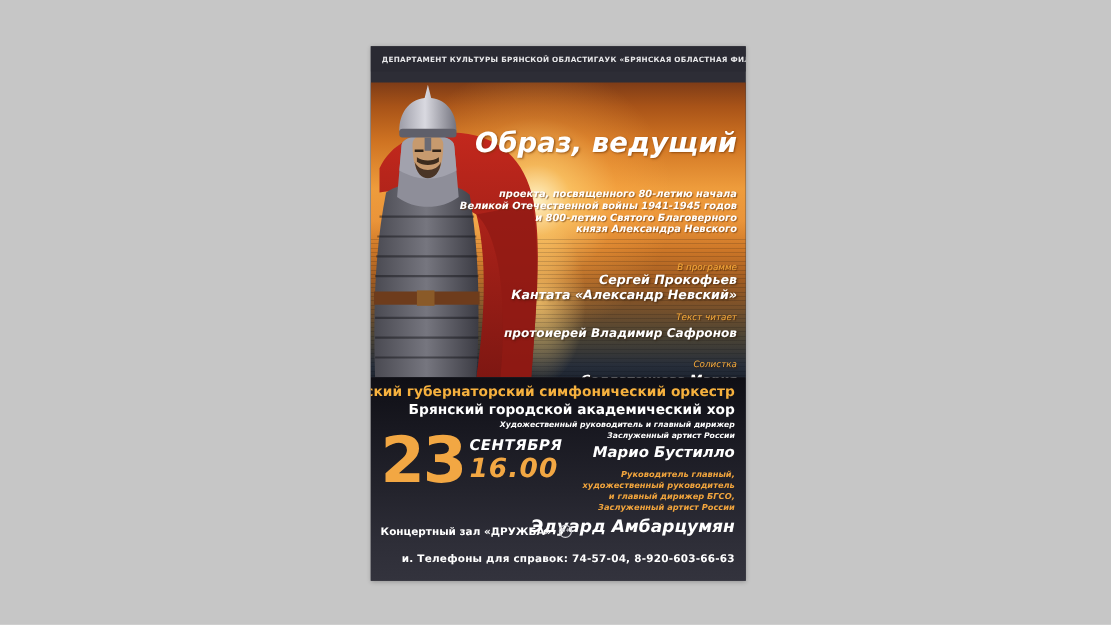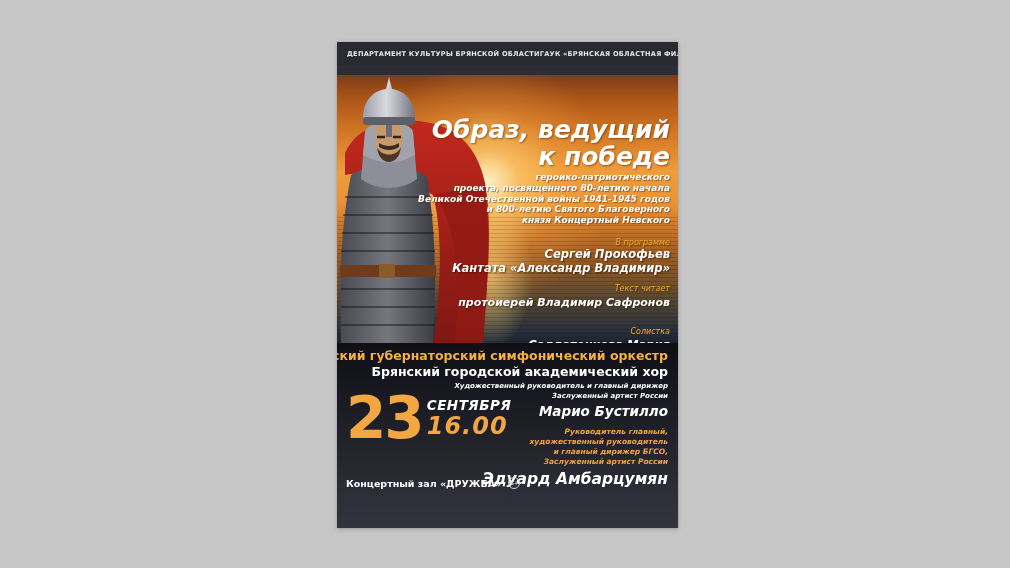--- a/index.html
+++ b/index.html
@@ -146,35 +146,33 @@
         <path d="M40,62 L48,62 M56,62 L64,62" stroke="#2e2218" stroke-width="2.4"></path>
         <path d="M42,68 C48,72 56,72 62,68 L62,72 C56,76 48,76 42,72 Z" fill="#3c2c1e"></path>
 
         <path d="M52,2 L55,14 C70,16 78,28 78,44 L26,44 C26,28 34,16 49,14 Z" fill="url(#helm)"></path>
         <rect x="26" y="42" width="52" height="8" rx="3" fill="#5f5f6a"></rect>
         <path d="M52,50 L52,62" stroke="#6a6a74" stroke-width="6"></path>
       </svg>
 
       <div class="ovl title">
         <div>Образ, ведущий</div>
-        <div>к победе</div>
       </div>
 
       <div class="ovl about">
-        <div>героико-патриотического</div>
         <div>проекта, посвященного 80-летию начала</div>
         <div>Великой Отечественной войны 1941-1945 годов</div>
         <div>и 800-летию Святого Благоверного</div>
-        <div>князя Концертный Невского</div>
+        <div>князя Александра Невского</div>
       </div>
 
       <div class="ovl lbl program">В программе</div>
       <div class="ovl big-it composer">
         <div>Сергей Прокофьев</div>
-        <div>Кантата «Александр Владимир»</div>
+        <div>Кантата «Александр Невский»</div>
       </div>
 
       <div class="ovl lbl reader">Текст читает</div>
       <div class="ovl big-it reader-name">протоиерей Владимир Сафронов</div>
 
       <div class="ovl lbl soloist">Солистка</div>
       <div class="ovl big-it soloist-name">
         <div>Солдатенкова Мария</div>
         <div class="soloist-voice">(меццо-сопрано)</div>
       </div>
@@ -204,16 +202,17 @@
           <span class="month">СЕНТЯБРЯ</span>
           <span class="time">16.00</span>
         </span>
       </div>
 
       <div class="b venue">
         <span>Концертный зал «ДРУЖБА»</span>
         <span class="age">6+</span>
       </div>
 
+      <div class="b phones">и. Телефоны для справок: 74-57-04, 8-920-603-66-63</div>
     </div>
 
   </div>
 </div>
 
 </body></html>

